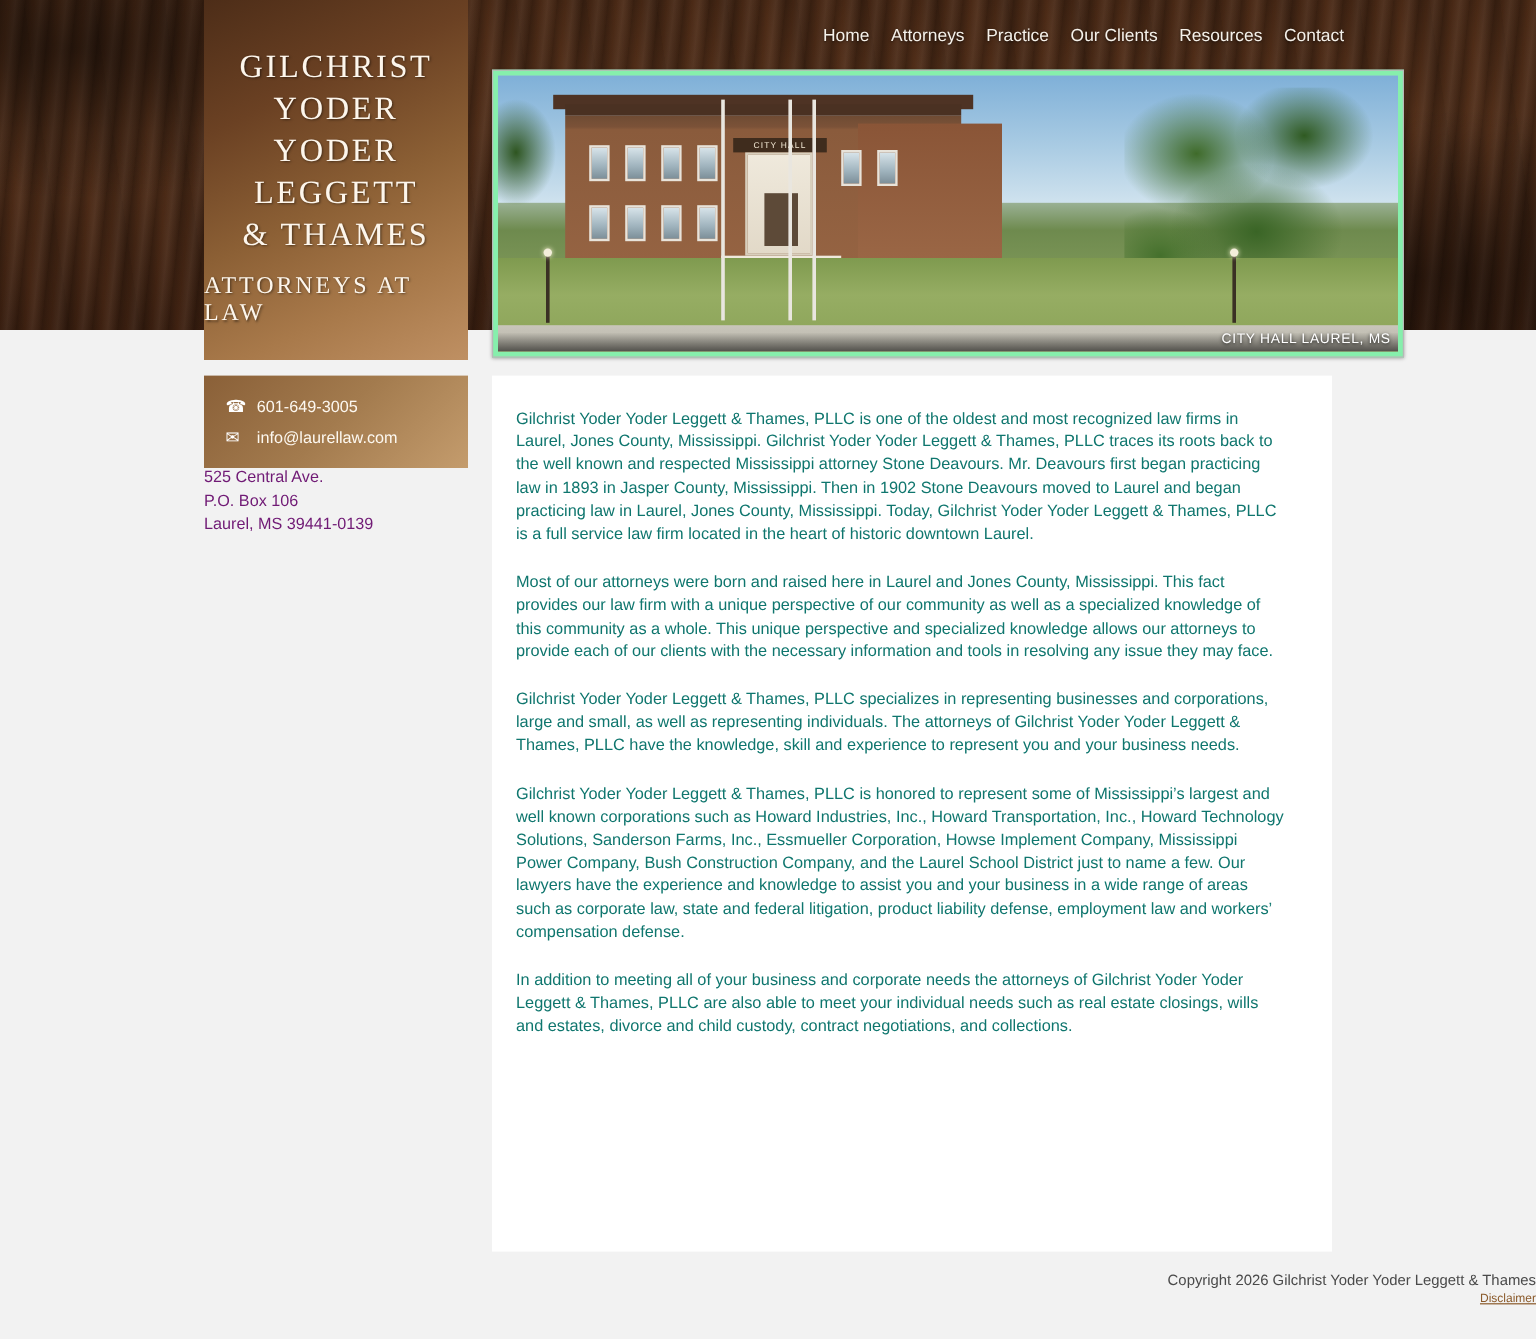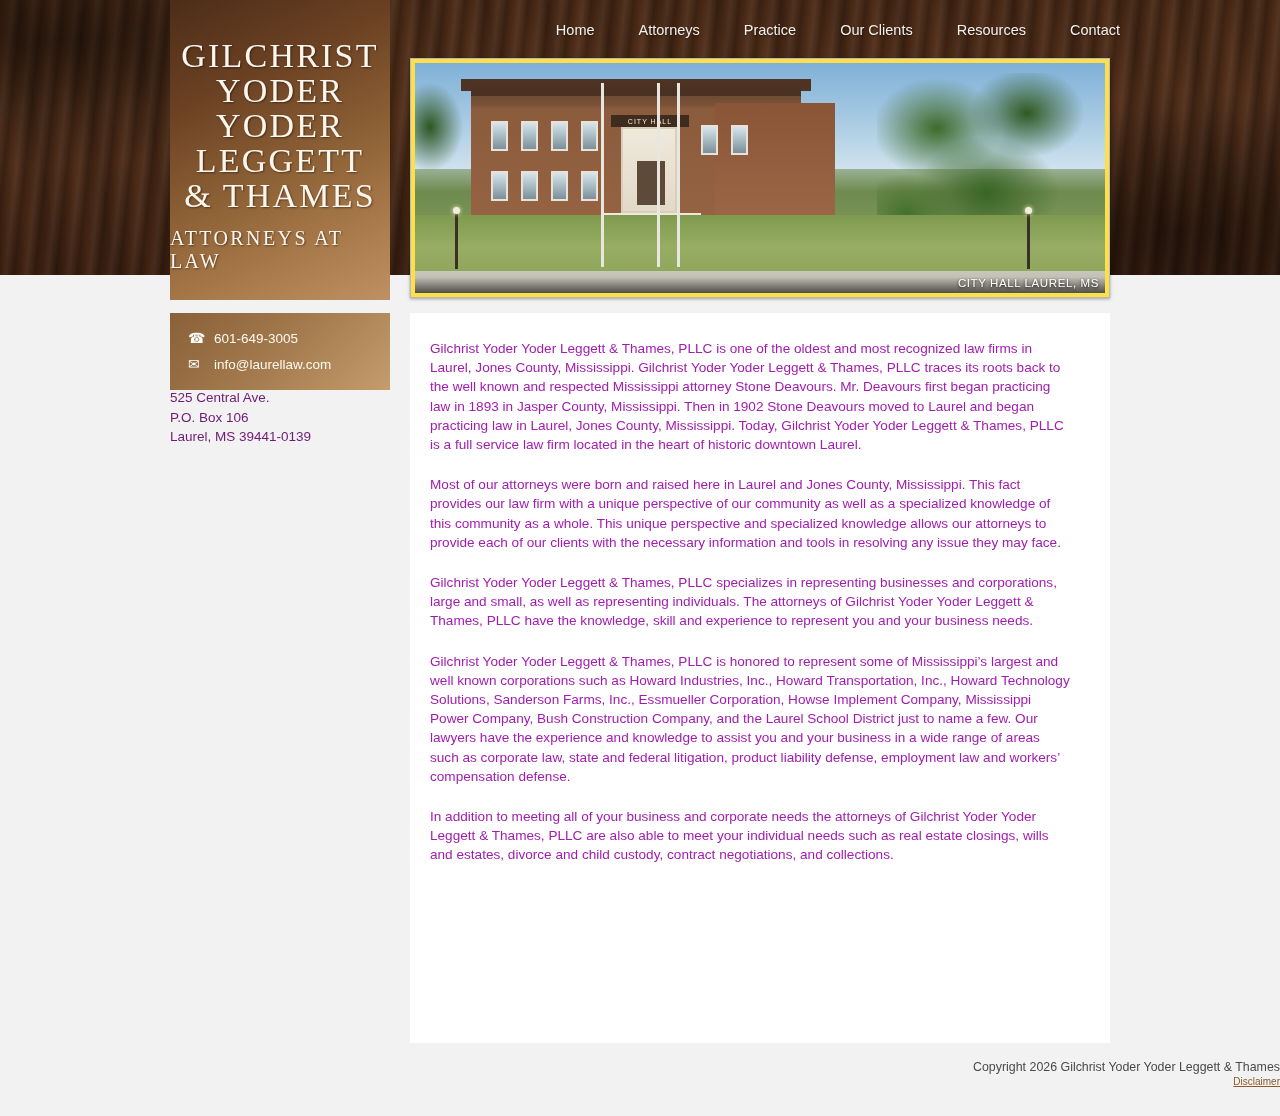--- a/index.html
+++ b/index.html
@@ -43,21 +43,21 @@
     display: flex;
     flex-direction: column;
     align-items: center;
     justify-content: center;
     padding-top: 10px;
     z-index: 5;
   }
   .logo-line {
     font-family: "Liberation Serif", serif;
     color: #fdf6ec;
-    font-size: 34px;
+    font-size: 27px;
     letter-spacing: 2.2px;
     line-height: 35px;
     font-weight: 400;
     text-align: center;
     text-shadow: 1px 1px 2px rgba(0,0,0,0.45);
     white-space: nowrap;
   }
   .logo-sub {
     font-family: "Liberation Serif", serif;
     color: #fdf6ec;
@@ -68,37 +68,37 @@
   }
 
   
   .nav {
     position: absolute;
     top: 18px; left: 560px;
     width: 560px; height: 24px;
     display: flex;
     align-items: center;
     justify-content: flex-end;
-    gap: 44px;
+    gap: 18px;
     z-index: 6;
   }
   .nav a {
     color: #f5f1ea;
     font-size: 14.5px;
     text-decoration: none;
     white-space: nowrap;
     text-shadow: 0 1px 2px rgba(0,0,0,0.5);
   }
 
   
   .hero-frame {
     position: absolute;
     left: 410px; top: 58px;
-    width: 700px; height: 240px;
-    background: #fde047;
+    width: 760px; height: 240px;
+    background: #86efac;
     border: 1px solid #b8b8b8;
     padding: 4px;
     z-index: 6;
     box-shadow: 0 1px 3px rgba(0,0,0,0.35);
   }
   .hero {
     position: relative;
     width: 100%; height: 100%;
     overflow: hidden;
     background: linear-gradient(180deg, #8fb7d6 0%, #b9d3e6 26%, #cfe0ea 34%, #6e8a4e 56%, #99ae6a 100%);
@@ -227,21 +227,21 @@
   .content h1 {
     margin: 10px 0 22px 0;
     font-size: 26px;
     color: #4a4a4a;
     font-weight: bold;
   }
   .content p {
     margin: 0 0 21px 0;
     font-size: 13.6px;
     line-height: 19.2px;
-    color: #a21caf;
+    color: #0f766e;
   }
 
   
   .footer {
     position: absolute;
     left: 0; top: 1060px;
     width: 1280px;
     text-align: right;
     font-size: 12.4px;
     color: #4a4a4a;

